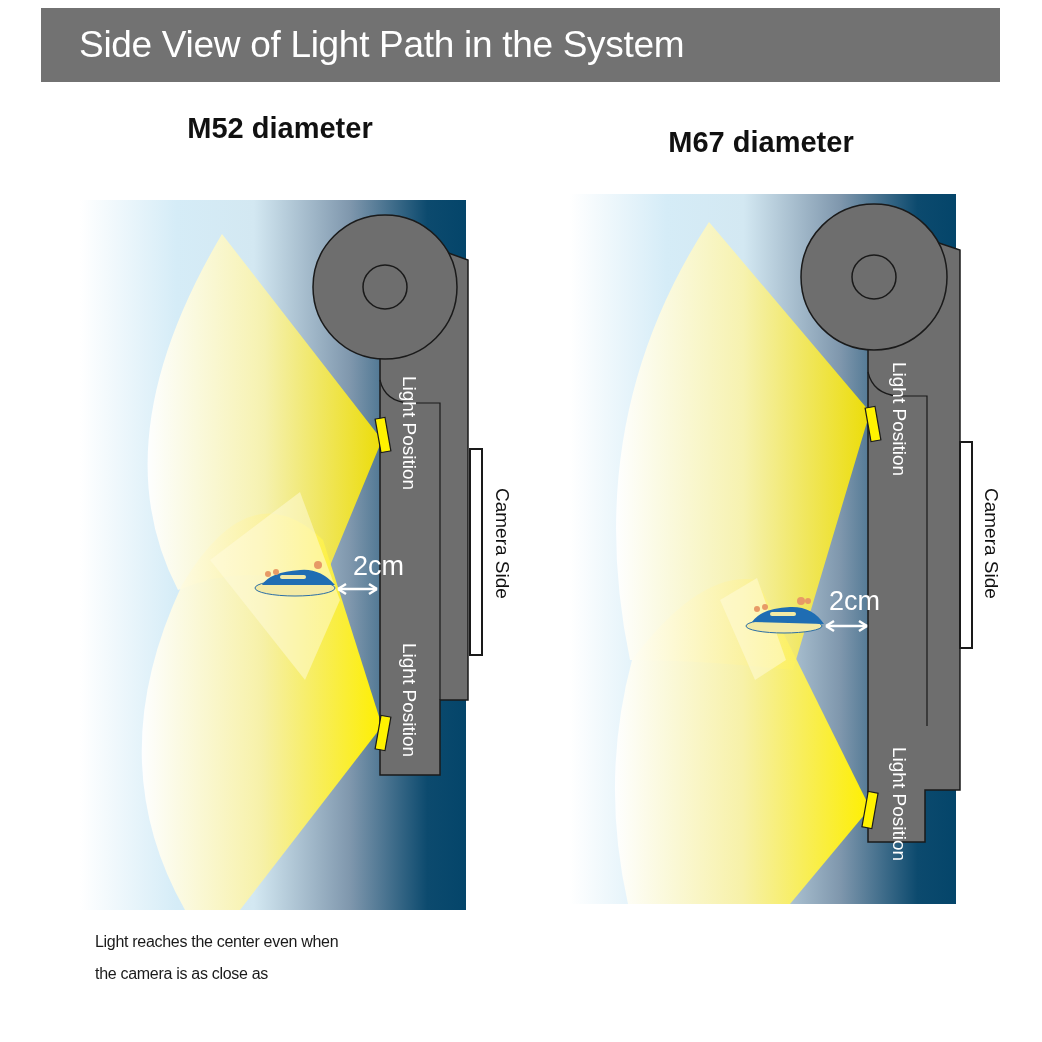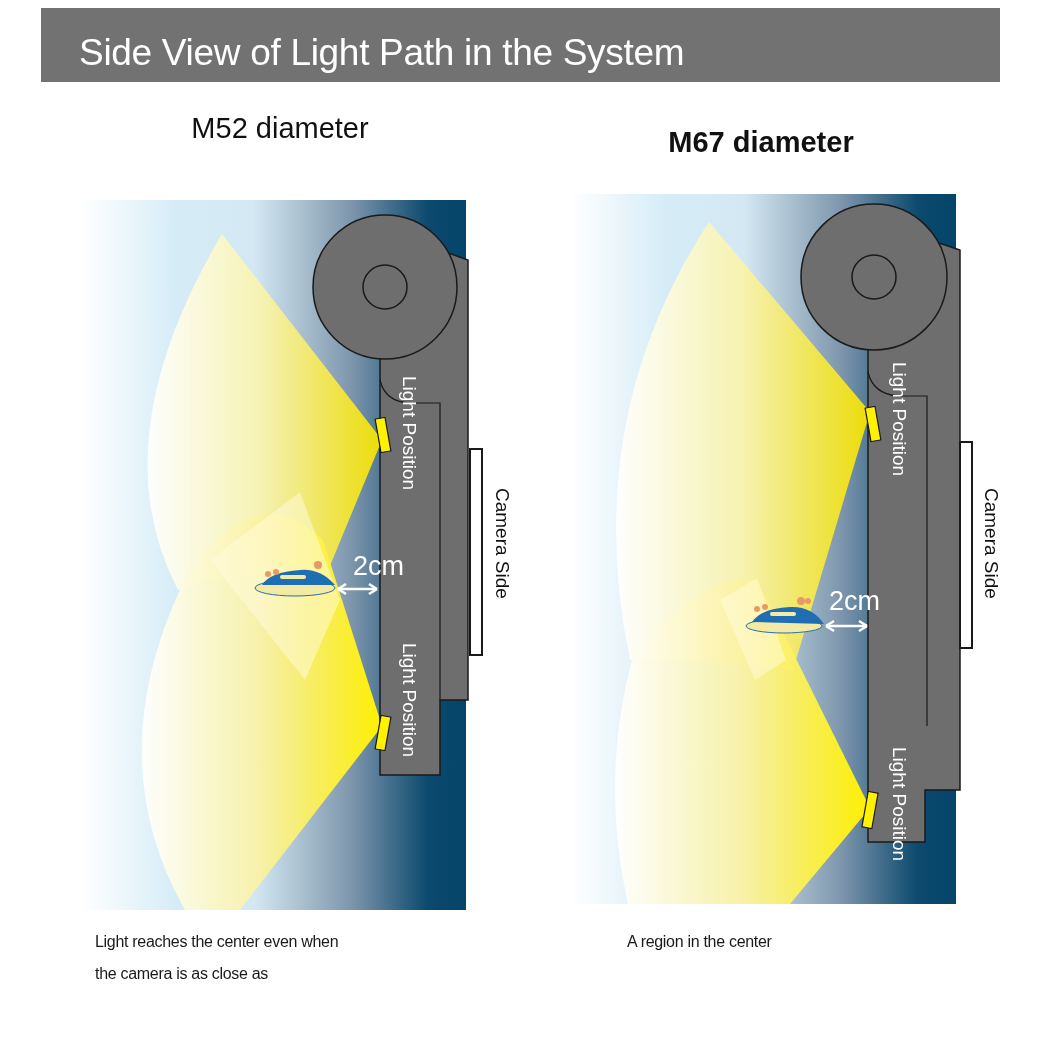--- a/index.html
+++ b/index.html
@@ -1,33 +1,33 @@
 <!DOCTYPE html>
 <html><head>
   <meta charset="utf-8">
   <style>
     html, body { margin: 0; padding: 0; background: #ffffff; }
     body { width: 1042px; height: 1042px; position: relative; overflow: hidden; font-family: "Liberation Sans", sans-serif; }
     .title-bar { position: absolute; left: 41px; top: 8px; width: 959px; height: 74px; background: #727272; }
-    .title-text { position: absolute; left: 38px; top: 24px; color: #ffffff; font-size: 37px; font-family: "Liberation Sans", sans-serif; letter-spacing: -0.3px; }
+    .title-text { position: absolute; left: 38px; top: 16px; color: #ffffff; font-size: 37px; font-family: "Liberation Sans", sans-serif; letter-spacing: -0.3px; }
     .panel-heading { position: absolute; text-align: center; color: #111; font-size: 29px; font-family: "Liberation Sans", sans-serif; }
     .panel-heading .sub { font-weight: normal; display: block; }
     .panel-heading .main { font-weight: bold; display: block; }
     svg.diagram { position: absolute; left: 0; top: 0; }
     .caption { position: absolute; font-size: 16px; line-height: 32px; color: #1a1a1a; font-family: "Liberation Sans", sans-serif; letter-spacing: -0.3px; }
   </style>
 </head>
 <body>
 
 <div class="title-bar">
   <div class="title-text">Side View of Light Path in the System</div>
 </div>
 
 <div class="panel-heading" style="left:130px; top:108px; width:300px; line-height:40px;">
-  <span class="main" style="font-weight:normal;">M52 diameter</span>
+  <span class="main" style="font-weight:bold;">M52 diameter</span>
 </div>
 <div class="panel-heading" style="left:611px; top:108px; width:300px; line-height:40px;">
   <span class="main" style="font-weight:bold;margin-top:14px;">M67 diameter</span>
 </div>
 
 <svg class="diagram" width="1042" height="1042" viewBox="0 0 1042 1042">
   <defs>
     <linearGradient id="waterL" x1="0" y1="0" x2="1" y2="0">
       <stop offset="0" stop-color="#ffffff"></stop>
       <stop offset="0.25" stop-color="#d5ecf7"></stop>
@@ -118,14 +118,13 @@
     <text x="0" y="0" fill="#ffffff" font-size="19" font-family="Liberation Sans, sans-serif" transform="translate(893 747) rotate(90)">Light Position</text>
     <text x="0" y="0" fill="#111111" font-size="19" font-family="Liberation Sans, sans-serif" transform="translate(985 488) rotate(90)">Camera Side</text>
   </g>
 </svg>
 
 <div class="caption" style="left:95px; top:926px;">
   <div>Light reaches the center even when</div>
   <div>the camera is as close as</div>
 </div>
 <div class="caption" style="left:627px; top:926px;">
-  <div>A region in the center</div>
 </div>
 
 </body></html>

